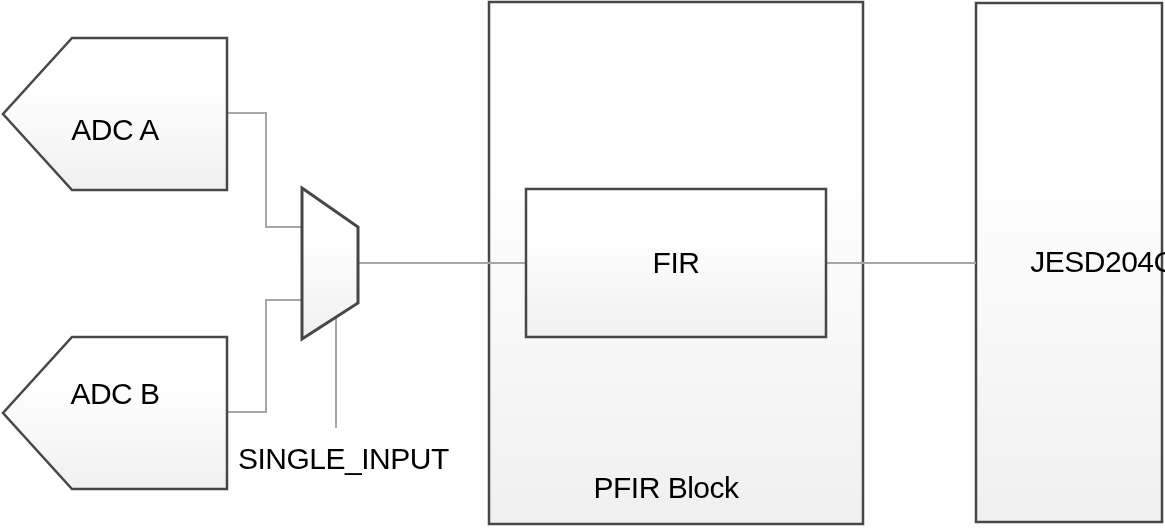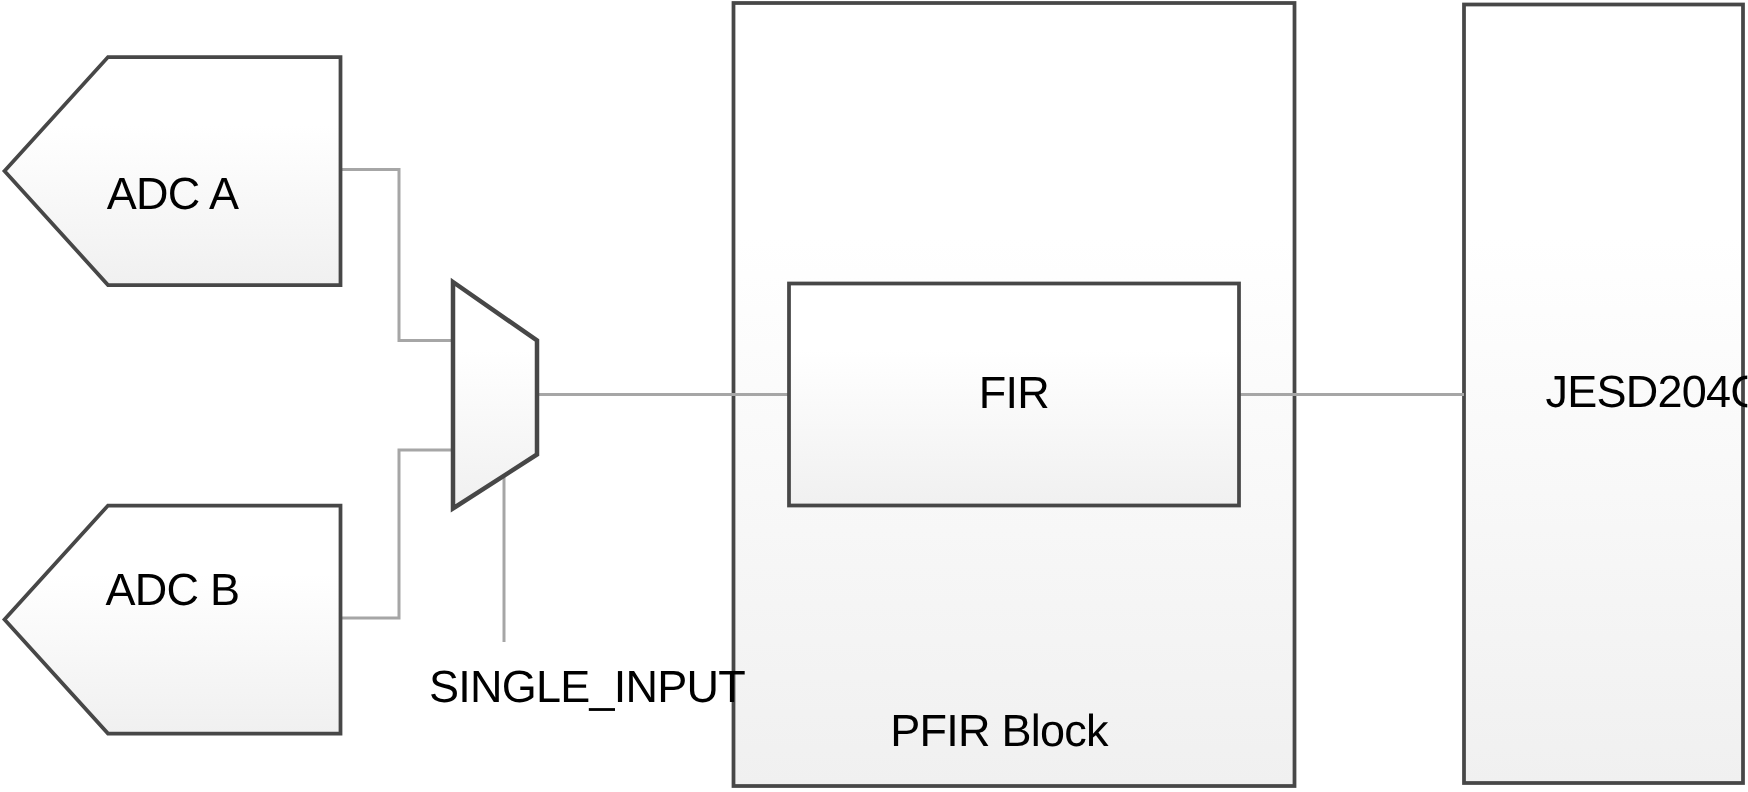--- a/index.html
+++ b/index.html
@@ -50,21 +50,21 @@
   }
   .label span { display: block; }
   .label-adc-a { left: 3px;   top: 38px;  width: 224px; height: 184px; }
   .label-adc-b { left: 3px;   top: 318px; width: 224px; height: 152px; }
   .label-fir   { left: 526px; top: 189px; width: 300px; height: 148px; gap: 16px; }
   .label-pfir  { left: 489px; top: 468px; width: 354px; height: 40px; }
   .label-jesd  { left: 1009px; top: 222px; width: 187px; height: 80px; }
   .label-single-input {
     left: 238px; top: 441px; width: 220px; height: 36px;
     align-items: flex-start; justify-content: center;
-    text-align: left; line-height: 36px; margin-left: 48px;
+    text-align: left; line-height: 36px;
   }
 </style>
 </head>
 <body>
 
 <div class="canvas">
 
   <svg class="diagram-layer" width="1165" height="528" viewBox="0 0 1165 528">
     <defs>
       <linearGradient id="shapeGrad" x1="0" y1="0" x2="0" y2="1">

